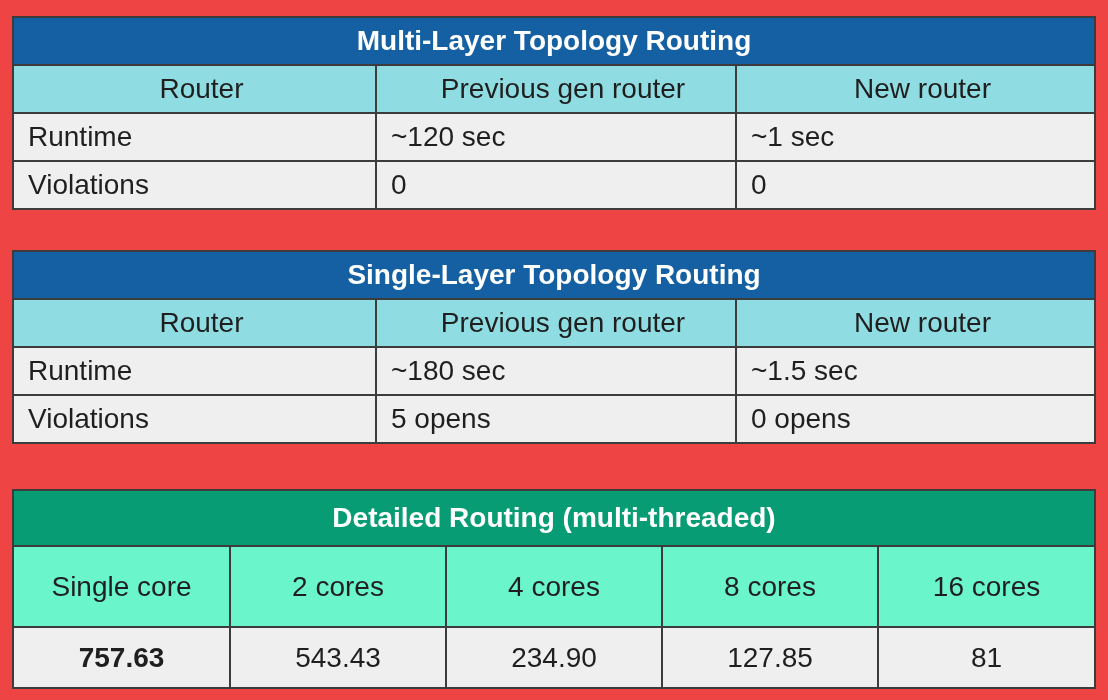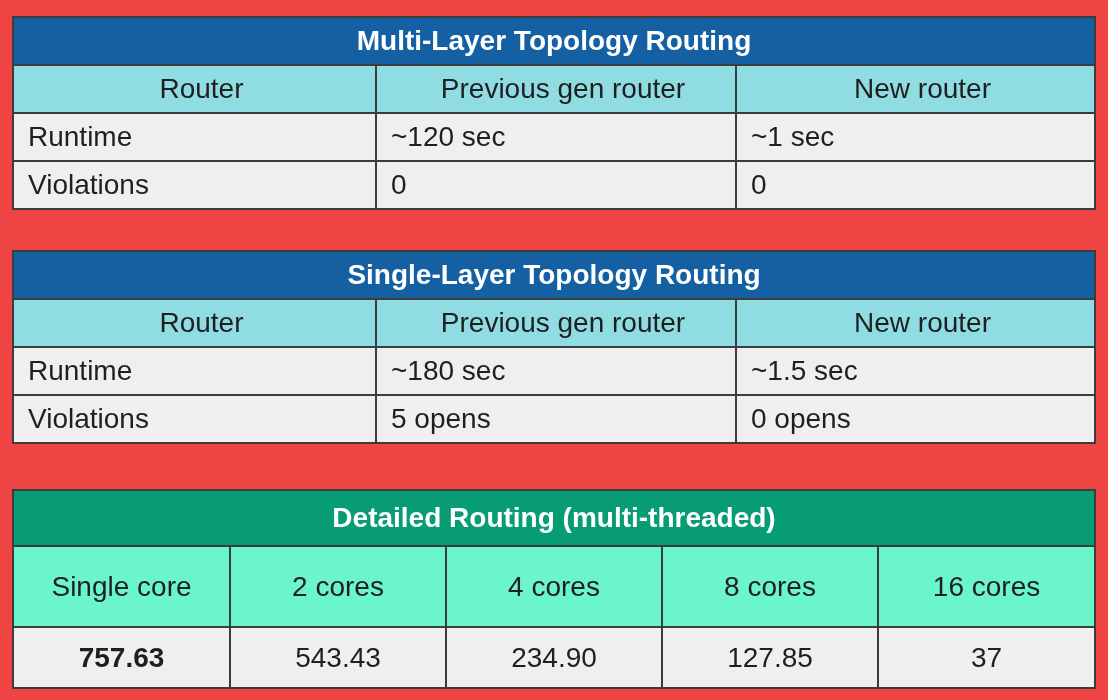--- a/index.html
+++ b/index.html
@@ -145,18 +145,18 @@
         <th>8 cores</th>
         <th>16 cores</th>
       </tr>
     </thead>
     <tbody>
       <tr>
         <td class="emph">757.63</td>
         <td>543.43</td>
         <td>234.90</td>
         <td>127.85</td>
-        <td>37</td>
+        <td>81</td>
       </tr>
     </tbody>
   </table>
 
 </div>
 
 </body></html>

